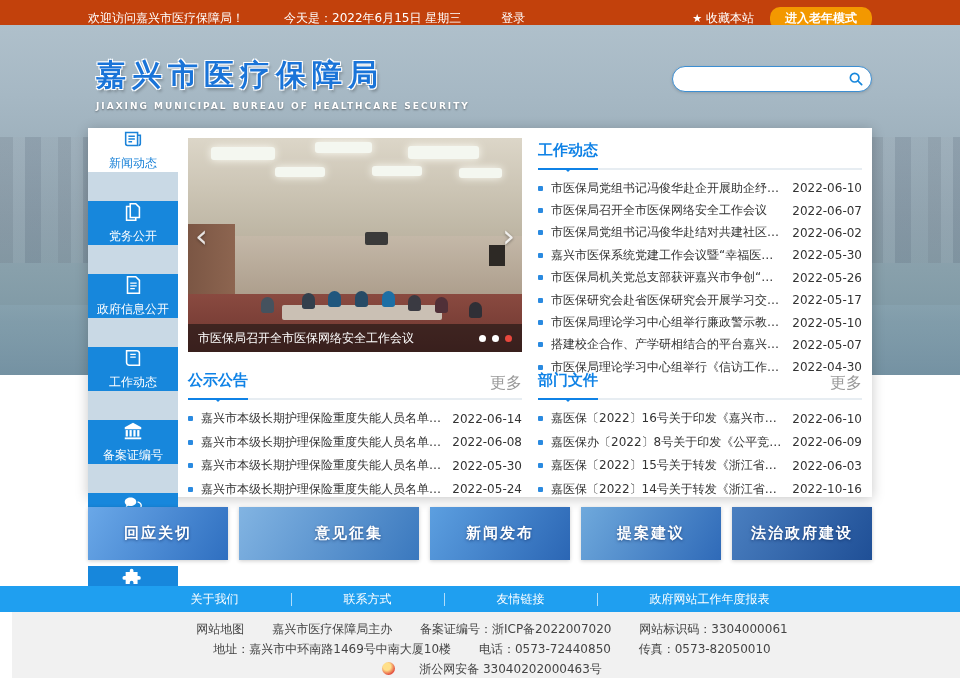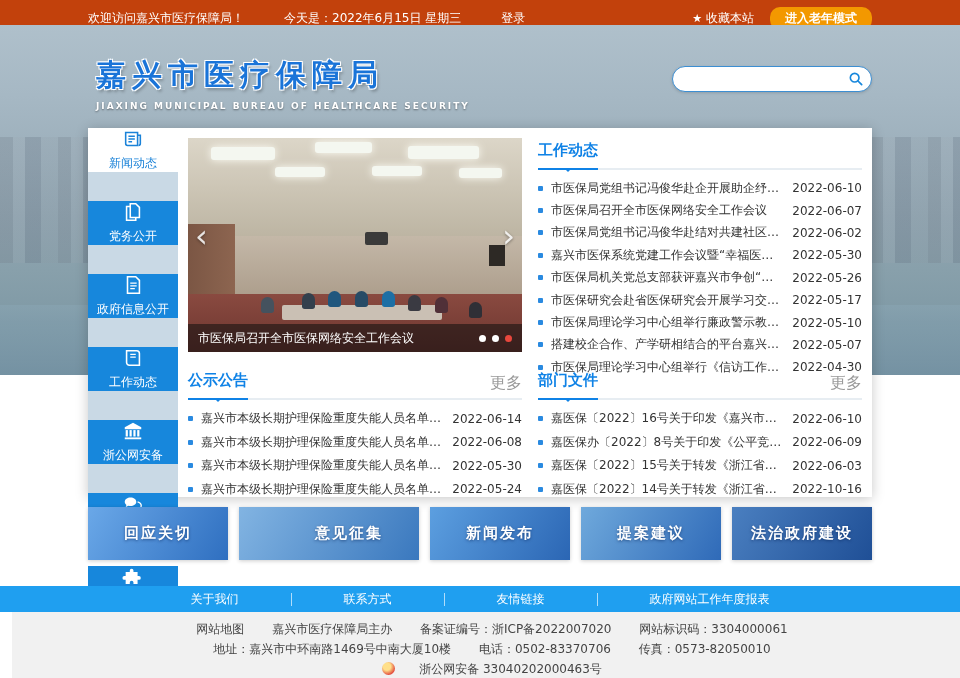--- a/index.html
+++ b/index.html
@@ -213,21 +213,21 @@
         <span>
             <svg viewBox="0 0 24 24" fill="currentColor">
               <path d="M12 3 3 8v2h18V8z"></path>
               <rect x="4" y="11" width="2.4" height="7"></rect>
               <rect x="8.2" y="11" width="2.4" height="7"></rect>
               <rect x="12.4" y="11" width="2.4" height="7"></rect>
               <rect x="16.6" y="11" width="2.4" height="7"></rect>
               <rect x="3" y="19" width="18" height="2"></rect>
             </svg>
           </span>
-        <span>浙公网安备</span>
+        <span>备案证编号</span>
       </div>
       <div class="side-item">
         <span>
             <svg viewBox="0 0 24 24">
               <path fill="currentColor" d="M3 9.5C3 6.7 5.9 4.8 9.3 4.8s6.3 1.9 6.3 4.7-2.9 4.7-6.3 4.7c-.8 0-1.5-.1-2.2-.3L4 15.4l.8-2.4C3.7 12.1 3 10.9 3 9.5z"></path>
               <path fill="none" stroke="currentColor" stroke-width="1.5" d="M17 9.6c2.4.7 4 2.3 4 4.2 0 1.2-.6 2.2-1.6 3l.6 2.2-2.8-1.1c-.6.2-1.3.3-2 .3-2 0-3.7-.7-4.7-1.8"></path>
             </svg>
           </span>
         <span>互动交流</span>
       </div>
@@ -402,21 +402,21 @@
 
   <div class="footer">
     <div class="f-line">
       <span>网站地图</span>
       <span>嘉兴市医疗保障局主办</span>
       <span>备案证编号：浙ICP备2022007020</span>
       <span>网站标识码：3304000061</span>
     </div>
     <div class="f-line">
       <span>地址：嘉兴市中环南路1469号中南大厦10楼</span>
-      <span>电话：0502-83370706</span>
+      <span>电话：0573-72440850</span>
       <span>传真：0573-82050010</span>
     </div>
     <div class="f-line">
       <span><span class="f-badge"></span><span>浙公网安备 33040202000463号</span></span>
     </div>
   </div>
 
 </div>
 
 </body></html>

